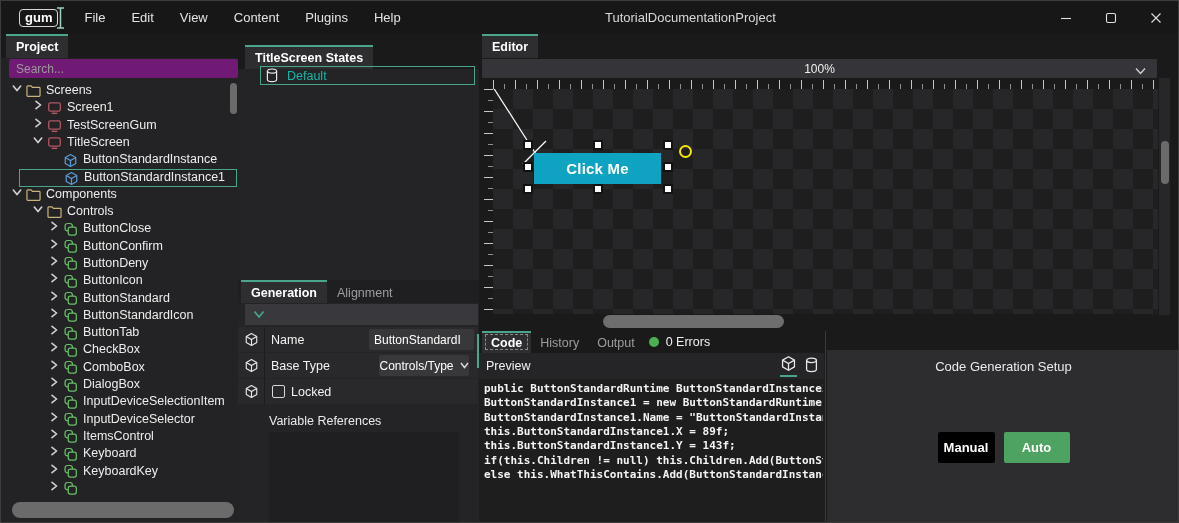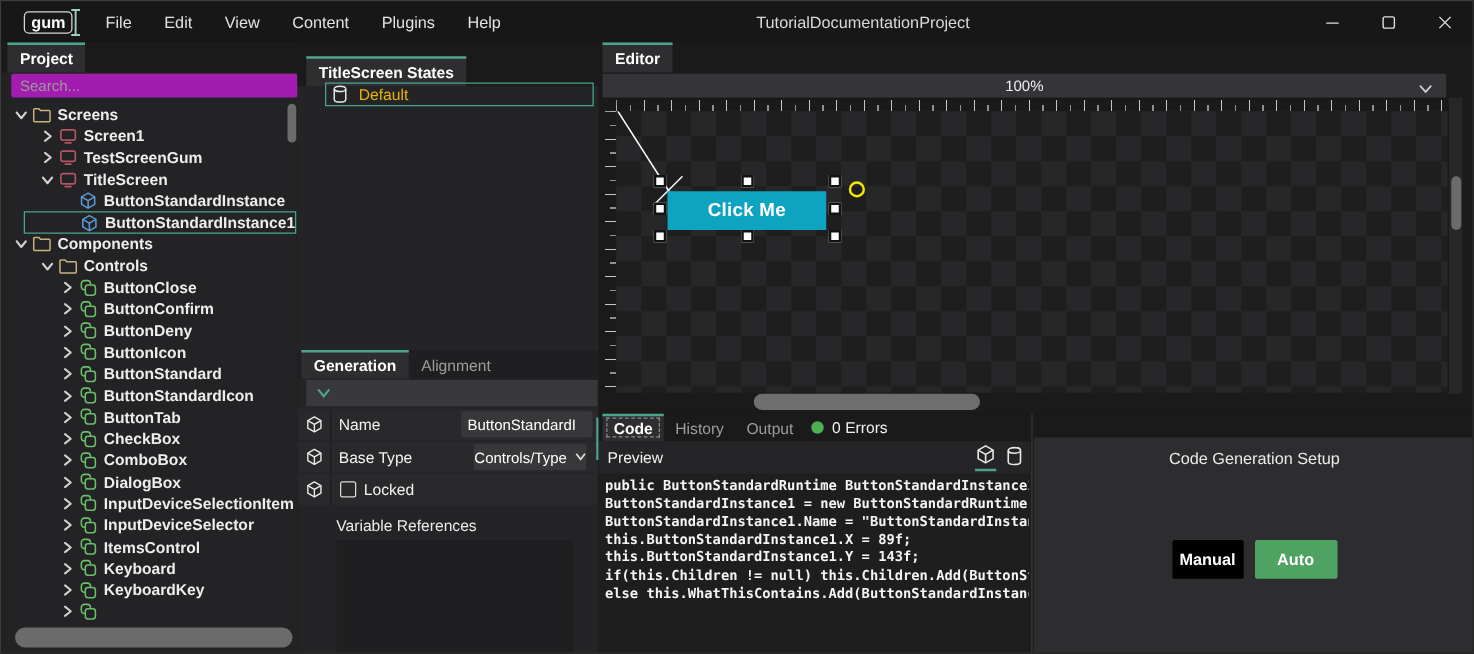--- a/index.html
+++ b/index.html
@@ -23,37 +23,37 @@
   
   .tabstrip{position:absolute; left:0; top:0; right:0; height:24px; display:flex; align-items:stretch;}
   .tab{display:flex; align-items:center; gap:7px; padding:0 10px; font-size:12.5px; color:#9d9d9d; border-top:2px solid transparent;}
   .tab.active{background:#2e2e31; color:#fff; font-weight:bold; border-top:2px solid var(--accent);}
   .tab.focused{outline:1px dashed #8a8a8a; outline-offset:-4px;}
 
   
   .left-panel{position:absolute; left:0; top:33px; width:237px; height:490px; background:#232325;}
   .left-panel .tabstrip{background:#1a1a1b;}
   .left-panel .tab{margin-left:5px;}
-  .search-input{position:absolute; left:8px; top:25px; width:229px; height:19px; background:#a21caf; border:none; border-radius:2px;
+  .search-input{position:absolute; left:8px; top:25px; width:229px; height:19px; background:#701a75; border:none; border-radius:2px;
     color:#dcdcdc; font-size:12px; padding:0 7px; font-family:"Liberation Sans",sans-serif; outline:none;}
   .search-input::placeholder{color:#9b9b9b;}
   .tree{position:absolute; left:0; top:49px; right:0; bottom:0; overflow:hidden;}
-  .tree-row{height:17.3px; display:flex; align-items:center; font-size:12.5px; color:#ededed; white-space:nowrap;font-weight:bold;}
+  .tree-row{height:17.3px; display:flex; font-size:12.5px; color:#ededed; white-space:nowrap;}
   .tree-row.selected{border:1px solid var(--accent); margin-right:1px;}
   .chev{width:16px; display:flex; justify-content:center; flex:none;}
   .ticon{width:16px; height:16px; margin-right:5px; display:flex; align-items:center; justify-content:center; flex:none;}
   .tree-vthumb{position:absolute; right:1px; top:49px; width:7px; height:31px; background:#6b6b6b; border-radius:4px;}
   .tree-hthumb{position:absolute; left:11px; right:4px; bottom:6px; height:16px; background:#6b6b6b; border-radius:8px;}
 
   
   .mid-col{position:absolute; left:237px; top:44px; width:241px; height:490px; background:#242427;}
   .states-tabstrip{background:#1a1a1b;}
   .states-tabstrip .tab{margin-left:7px;}
   .state-item{position:absolute; left:22px; top:21px; width:215px; height:19px; border:1px solid var(--accent);
-    display:flex; align-items:center; padding-left:5px; font-size:12.5px; color:#eab308; gap:9px;}
+    display:flex; align-items:center; padding-left:5px; font-size:12.5px; color:#14b8a6; gap:9px;}
   .vars-tabstrip{top:235px; height:23px; background:#1f1f21;}
   .vars-tabstrip .tab{margin-left:3px;}
   .vars-tabstrip .tab + .tab{margin-left:0;}
   .expander-bar{position:absolute; left:7px; right:1px; top:259px; height:21px; background:#39393d; display:flex; align-items:center; padding-left:8px;}
   .var-rows{position:absolute; left:0; right:1px; top:282px;}
   .var-row{height:25px; margin-bottom:1px; background:#29292c; display:flex; align-items:center; position:relative;}
   .var-icon-cell{width:26px; display:flex; justify-content:center; flex:none;}
   .var-div{width:1px; align-self:stretch; background:#1c1c1e; flex:none;}
   .var-label{margin-left:6px; font-size:12.5px; color:#f2f2f2;}
   .var-input{position:absolute; right:4px; width:105px; height:21px; background:#38383b; border:none; border-radius:2px;

